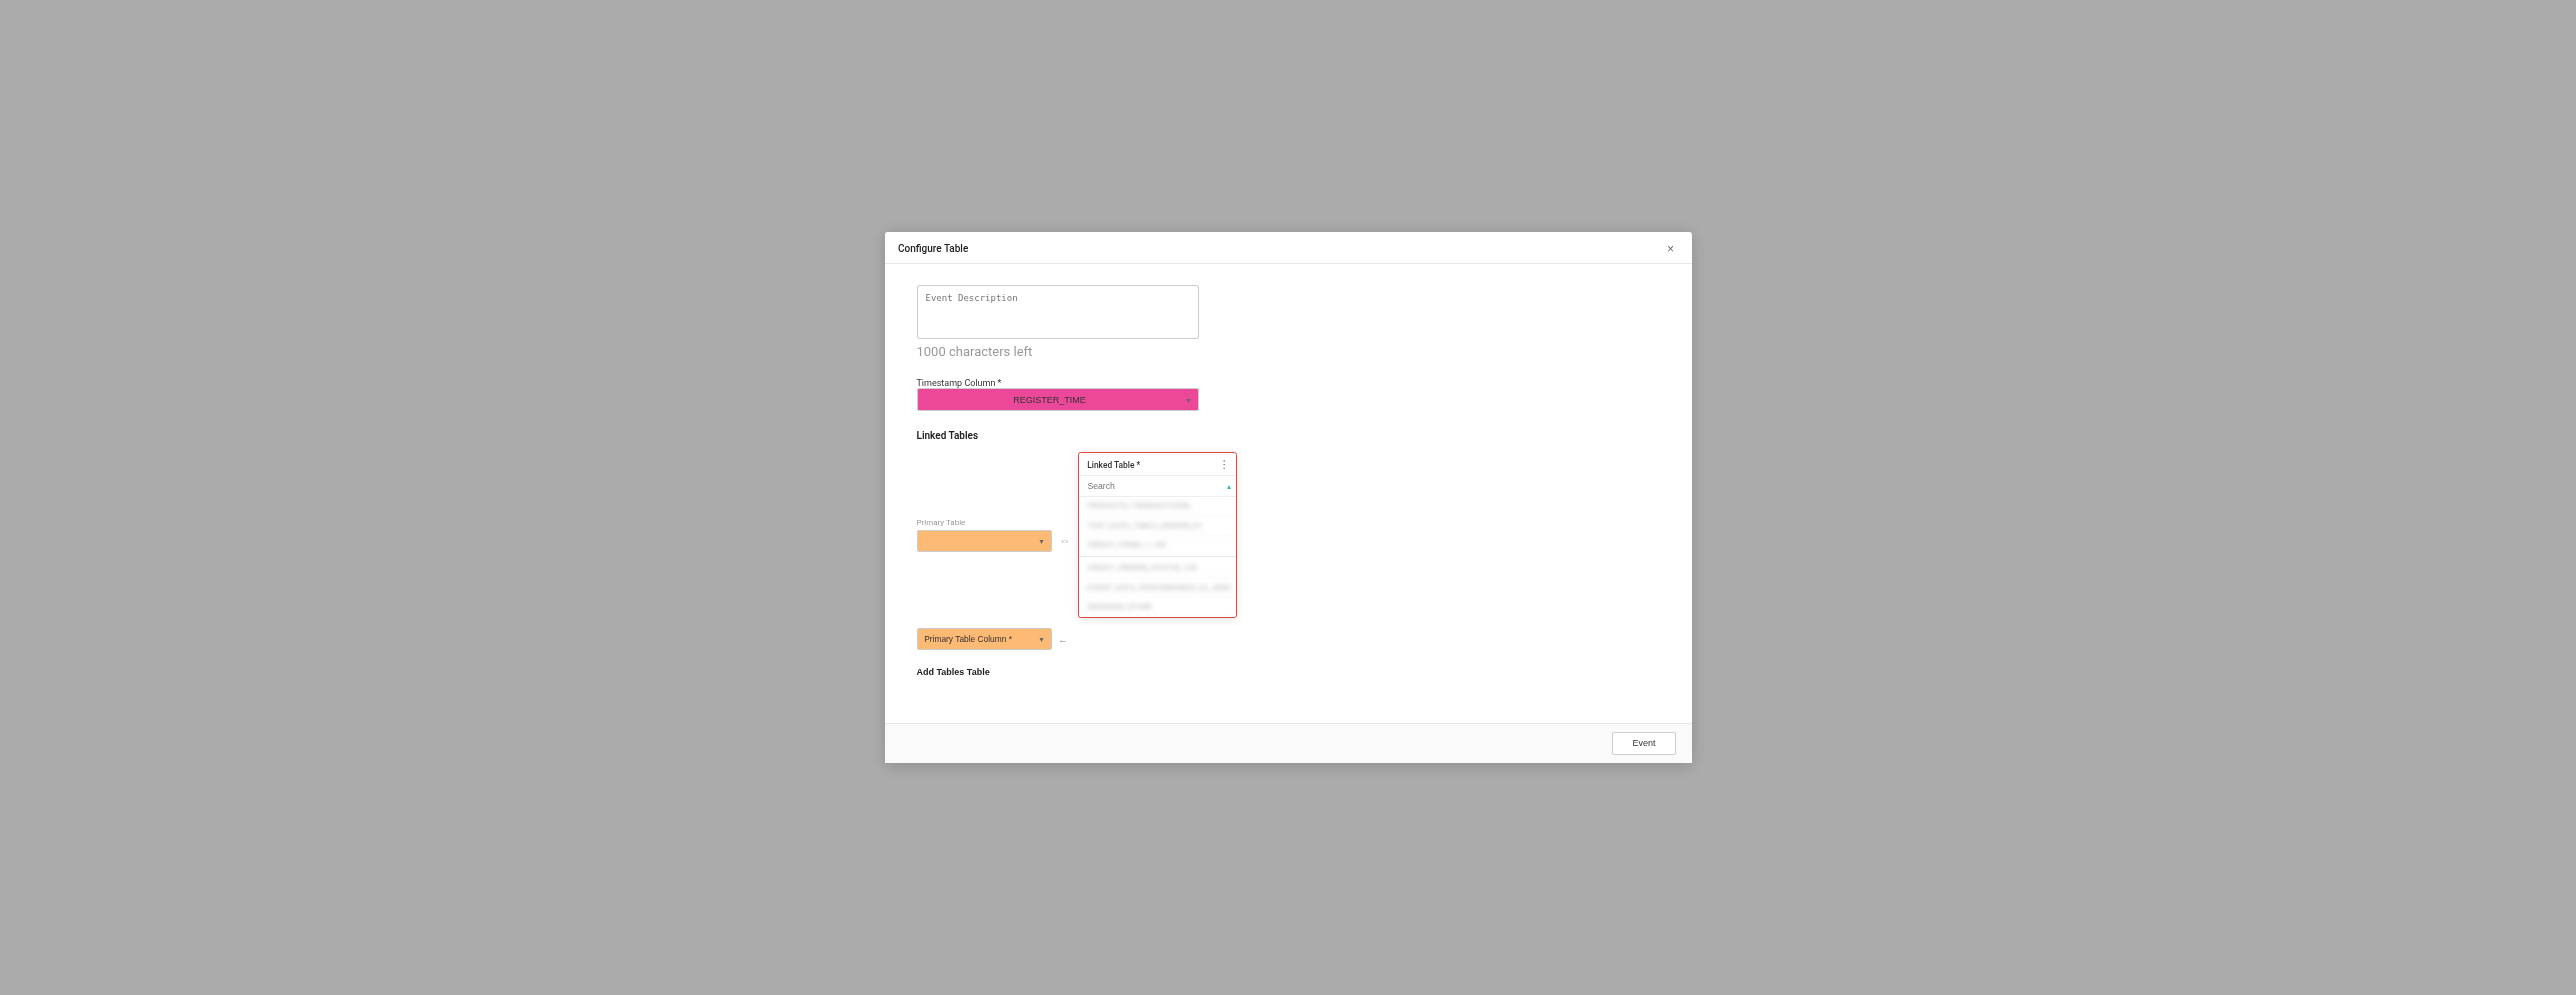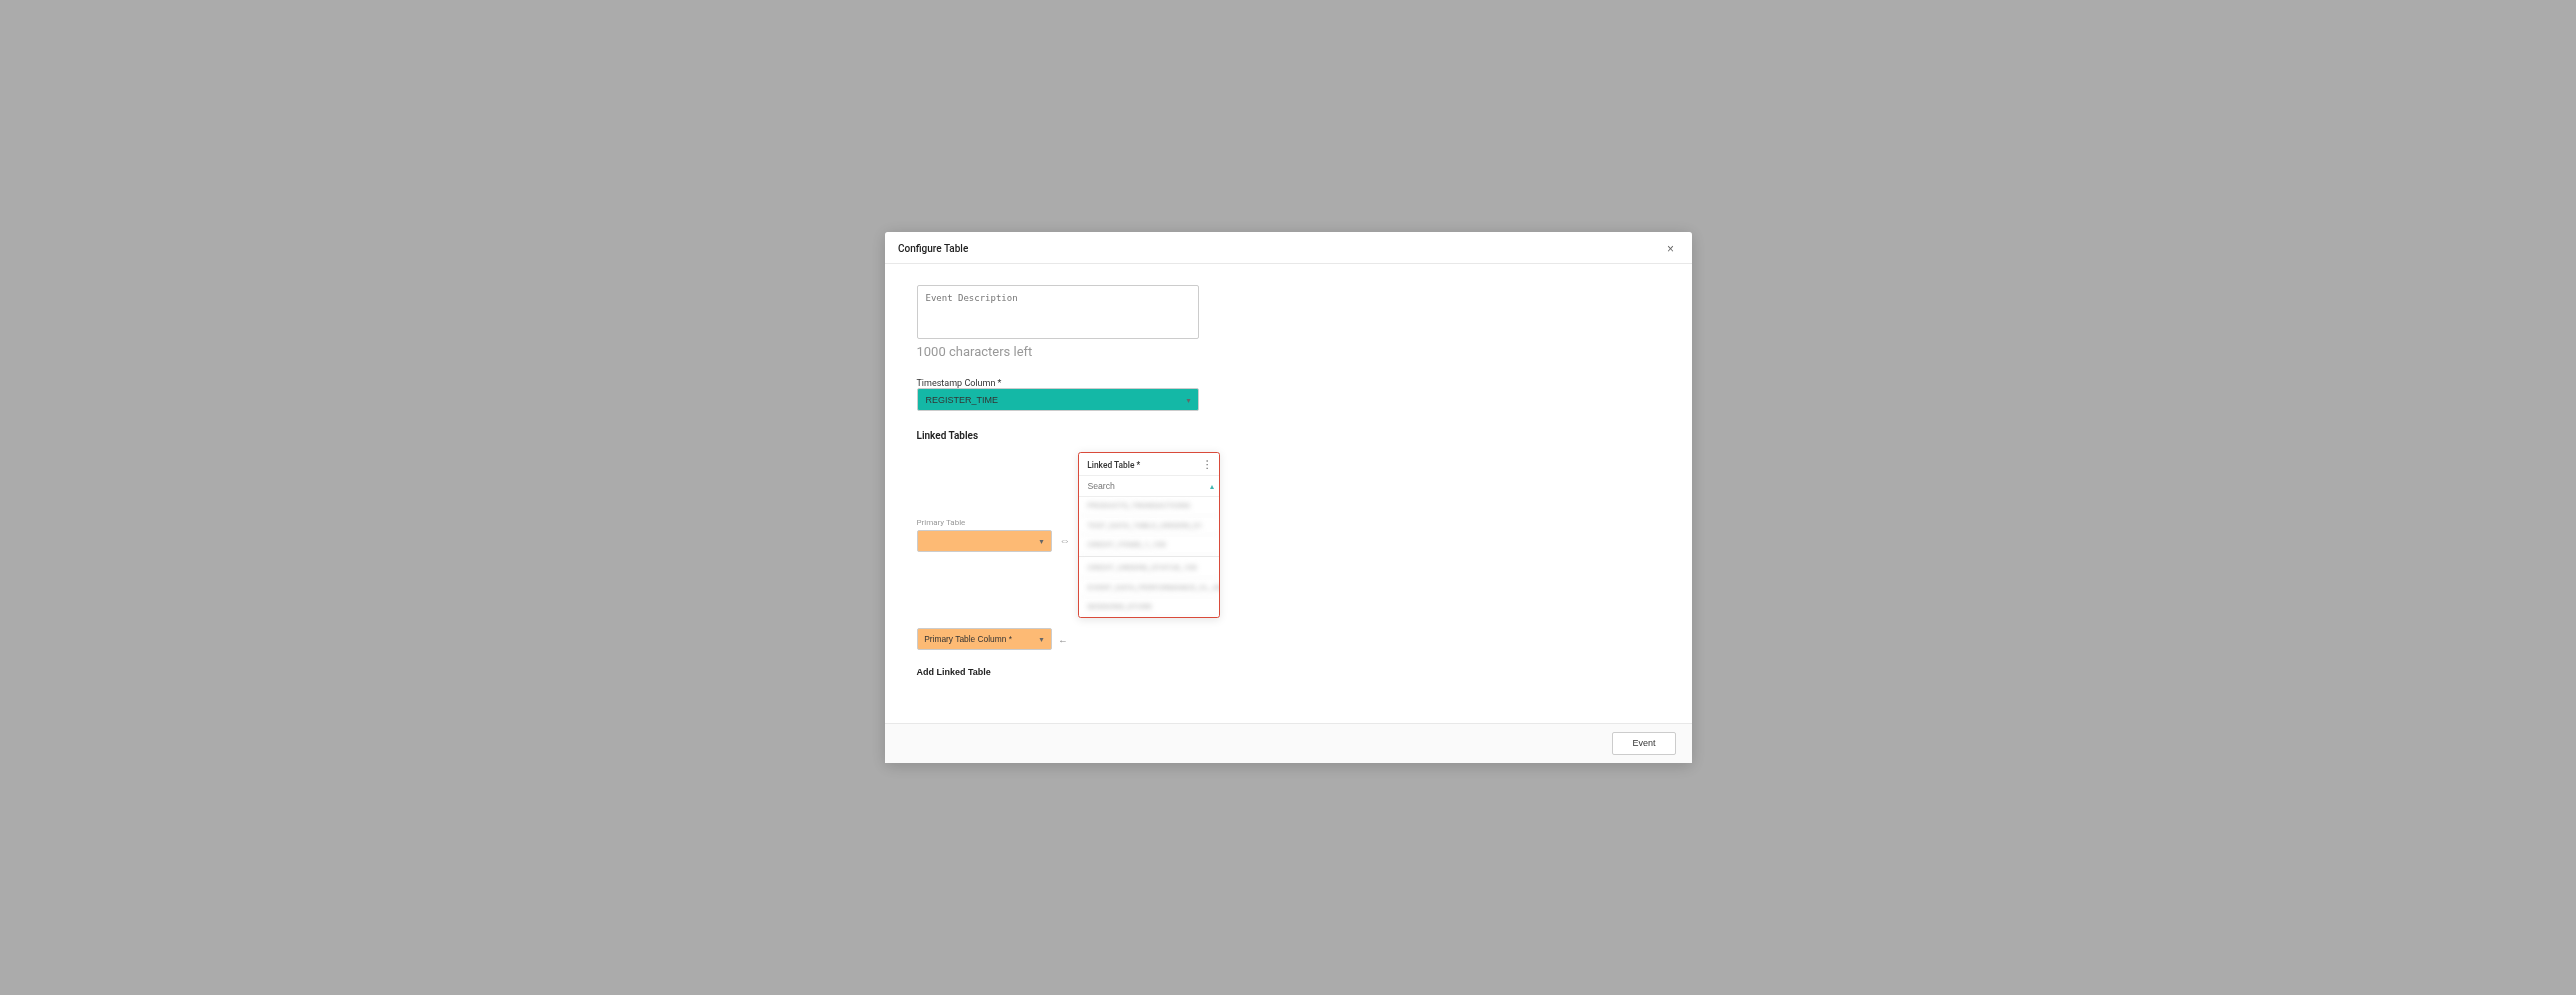--- a/index.html
+++ b/index.html
@@ -109,24 +109,25 @@
     }
 
     .select-field {
       appearance: none;
       -webkit-appearance: none;
       border: 0.7px solid #ccc;
       border-radius: 2px;
       padding: 5.4px 24px 5.4px 8px;
       font-size: 9px;
       color: #333;
-      background: #14b8a6;
+      background: #ec4899;
       cursor: pointer;
       outline: none;
       min-width: 282px;
+      text-align: center;
     }
 
     .select-arrow {
       position: absolute;
       right: 8px;
       top: 50%;
       transform: translateY(-50%);
       pointer-events: none;
       color: #666;
       font-size: 8px;
@@ -168,21 +169,21 @@
     }
 
     .linked-table-dropdown-container {
       position: relative;
     }
 
     .linked-table-dropdown-box {
       border: 1.7px solid #d94a3a;
       border-radius: 2.7px;
       background: #fff;
-      width: 142px;
+      width: 159px;
       box-shadow: 0 1.3px 8px rgba(0,0,0,0.10);
       z-index: 100;
       overflow: hidden;
     }
 
     .linked-table-header {
       display: flex;
       align-items: center;
       justify-content: space-between;
       padding: 5.4px 6.7px 4px 8px;
@@ -367,21 +368,21 @@
         
         <div class="primary-table-col-row">
           <div class="select-wrapper">
             <select class="select-small" style="color:#333;"><option value="">Primary Table Column *</option></select>
             <span class="select-arrow">▾</span>
           </div>
           <span class="arrow-icon">←</span>
         </div>
 
         
-        <button class="add-linked-table-btn" style="margin-top:12px;">Add Linked Table</button>
+        <button class="add-linked-table-btn" style="margin-top:12px;">Add Tables Table</button>
 
       </div>
 
     </div>
 
     <div class="modal-footer">
       <button class="save-btn">Event</button>
     </div>
 
   </div>

